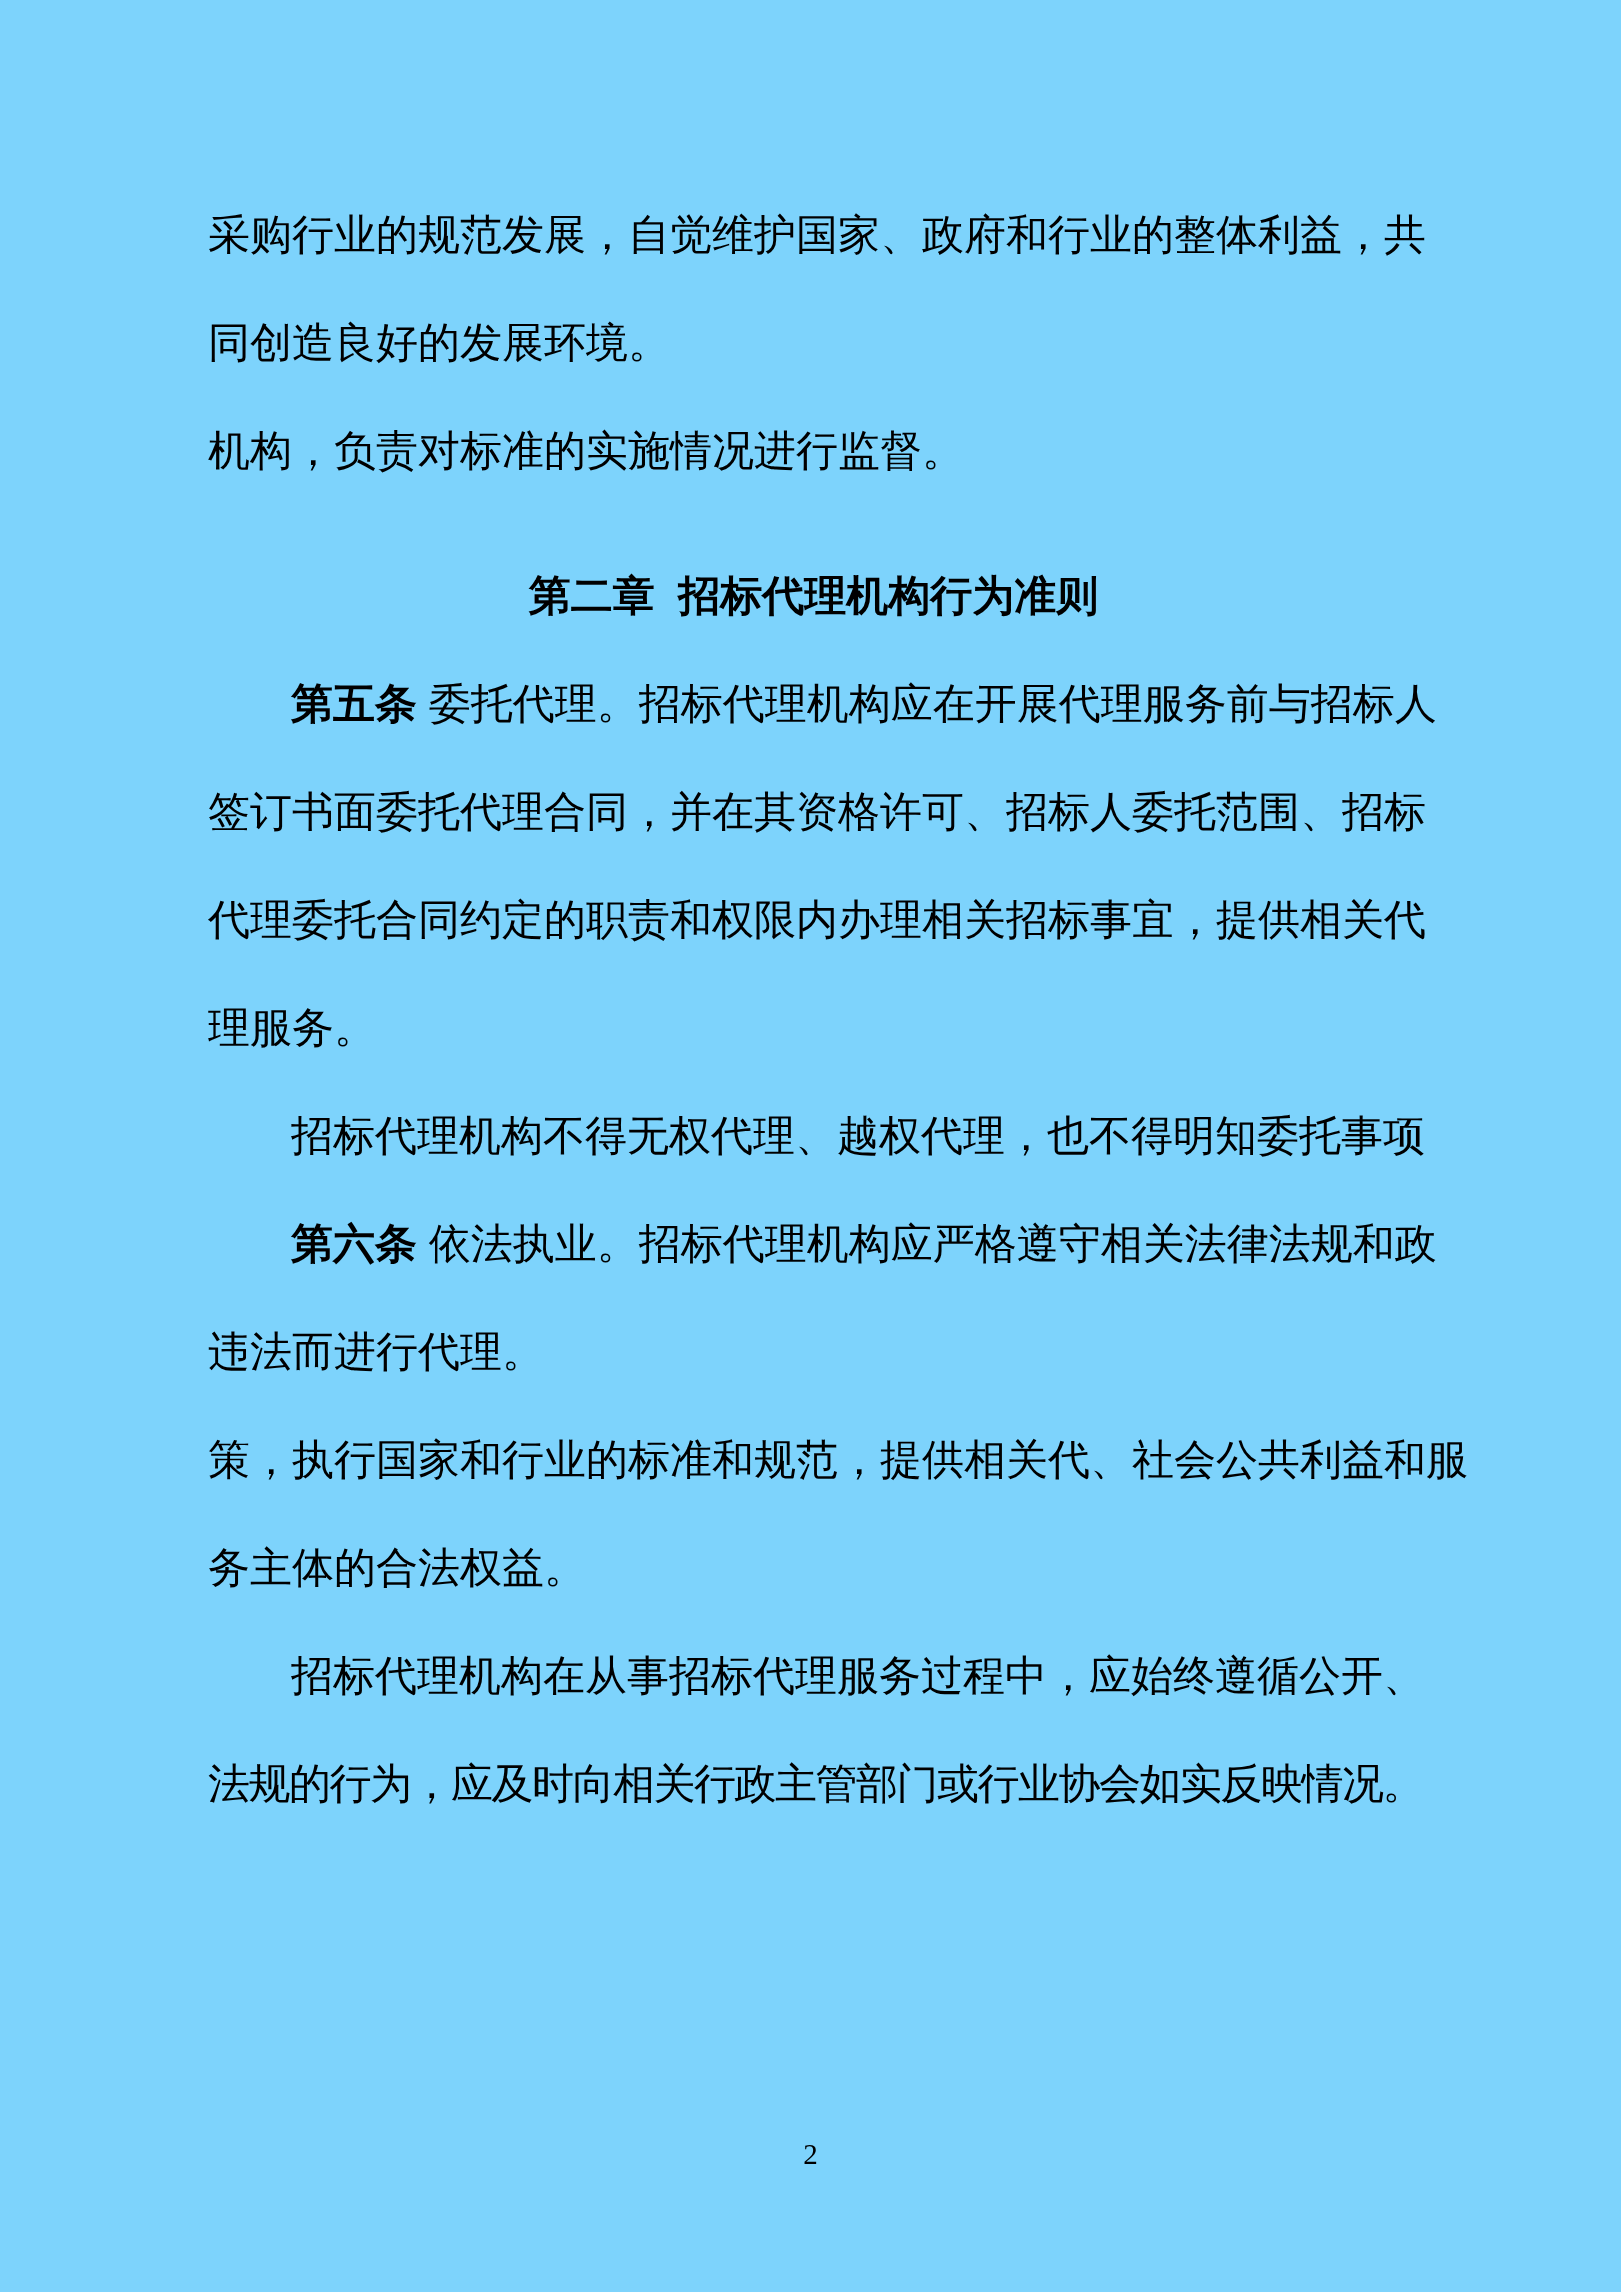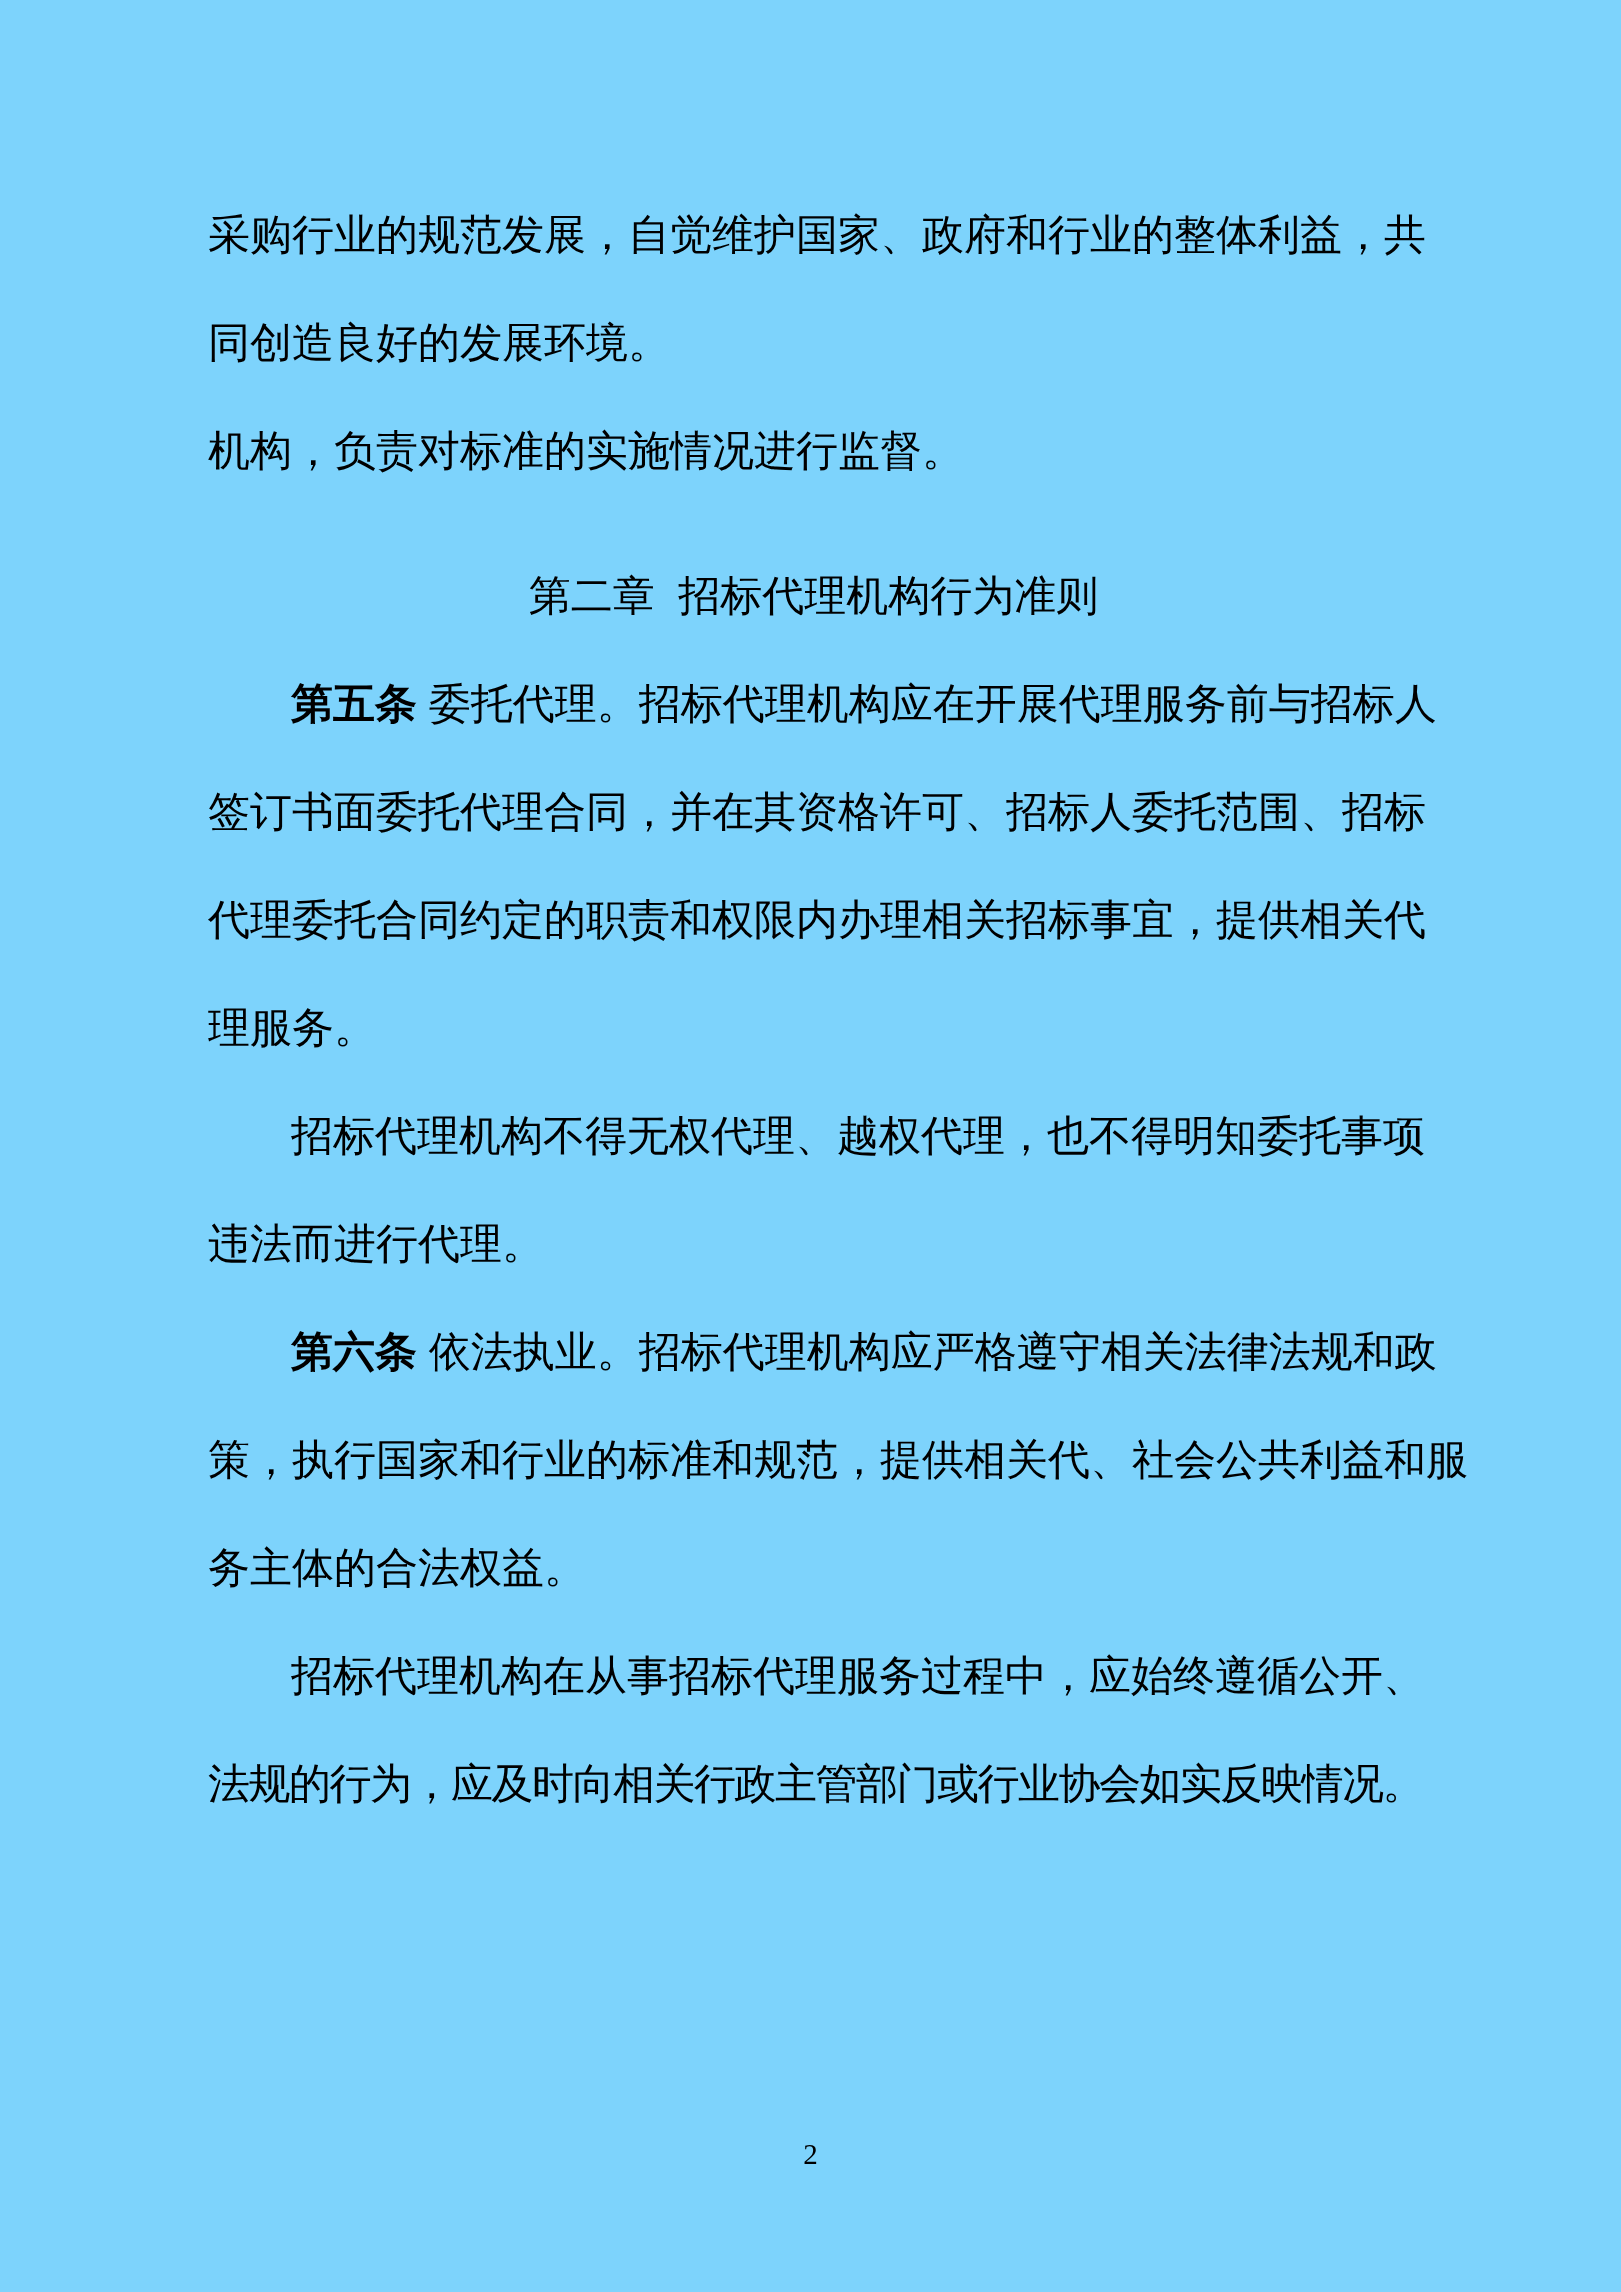--- a/index.html
+++ b/index.html
@@ -36,21 +36,21 @@
     padding-left: 83px;
   }
   .tight {
     letter-spacing: -1.5px;
   }
   .chapter {
     height: 108px;
     line-height: 108px;
     margin-top: 37px;
     font-size: 42px;
-    font-weight: normal;
+    font-weight: bold;
     text-align: center;
     white-space: pre;
   }
   .pagenum {
     position: absolute;
     left: 0;
     top: 2135px;
     width: 100%;
     height: 39px;
     line-height: 39px;
@@ -70,22 +70,22 @@
     <div class="line"><span class="term"></span><span>同创造良好的发展环境。</span></div>
     <div class="line"><span class="term"></span><span>机构，负责对标准的实施情况进行监督。</span></div>
 
     <div class="chapter">第二章  招标代理机构行为准则</div>
 
     <div class="line ind"><span class="term">第五条</span><span> 委托代理。招标代理机构应在开展代理服务前与招标人</span></div>
     <div class="line"><span class="term"></span><span>签订书面委托代理合同，并在其资格许可、招标人委托范围、招标</span></div>
     <div class="line"><span class="term"></span><span>代理委托合同约定的职责和权限内办理相关招标事宜，提供相关代</span></div>
     <div class="line"><span class="term"></span><span>理服务。</span></div>
     <div class="line ind"><span class="term"></span><span>招标代理机构不得无权代理、越权代理，也不得明知委托事项</span></div>
+    <div class="line ind"><span class="term">第六条</span><span> 依法执业。招标代理机构应严格遵守相关法律法规和政</span></div>
     <div class="line"><span class="term"></span><span>违法而进行代理。</span></div>
-    <div class="line ind"><span class="term">第六条</span><span> 依法执业。招标代理机构应严格遵守相关法律法规和政</span></div>
     <div class="line"><span class="term"></span><span>策，执行国家和行业的标准和规范，提供相关代、社会公共利益和服</span></div>
     <div class="line"><span class="term"></span><span>务主体的合法权益。</span></div>
     <div class="line ind"><span class="term"></span><span>招标代理机构在从事招标代理服务过程中，应始终遵循公开、</span></div>
     <div class="line tight"><span class="term"></span><span>法规的行为，应及时向相关行政主管部门或行业协会如实反映情况。</span></div>
 
   </div>
 
   <div class="pagenum">2</div>
 </div>
 

